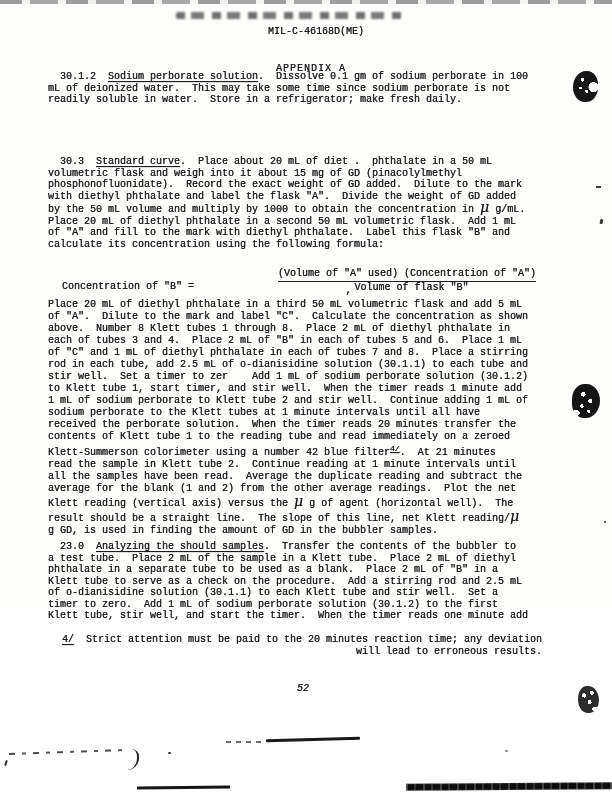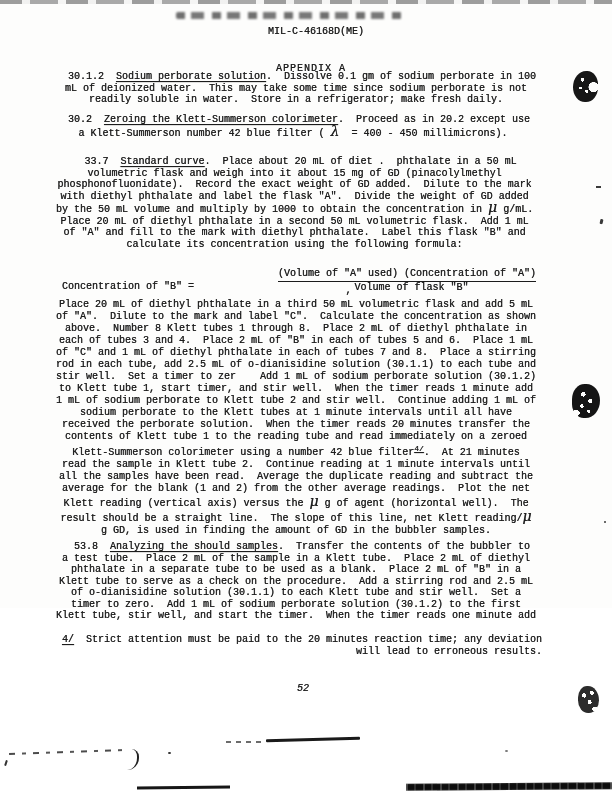--- a/index.html
+++ b/index.html
@@ -3,21 +3,21 @@
 <meta charset="utf-8">
 <style>
   html,body{margin:0;padding:0;}
   body{width:612px;height:792px;position:relative;background:#ffffff;overflow:hidden;}
   .page{position:absolute;left:0;top:0;width:612px;height:608px;background:#fdfdfc;}
   .txt, .para, .doc-id, .appendix, .formula-lhs, .fraction, .footnote, .pageno{
     font-family:"Liberation Mono","DejaVu Sans Mono",monospace;
     font-size:10px;line-height:11.5px;color:#1c1c1c;
     text-shadow:0.2px 0.2px 0.35px rgba(25,25,25,.65), -0.2px 0 0.25px rgba(25,25,25,.3);
   }
-  .para{position:absolute;left:56px;white-space:pre;text-align:center;}
+  .para{position:absolute;left:48px;white-space:pre;}
   .u{text-decoration:underline;text-underline-offset:2px;}
   .sym{font-family:"DejaVu Serif",serif;font-style:italic;font-size:14px;}
   .supref{font-size:8px;vertical-align:4px;text-decoration:underline;}
   .doc-id{position:absolute;left:268px;top:26px;white-space:pre;}
   .appendix{position:absolute;left:276px;top:63px;white-space:pre;letter-spacing:1px;}
   .formula-lhs{position:absolute;left:62px;top:281px;white-space:pre;}
   .fraction{position:absolute;left:278px;top:268px;text-align:center;white-space:pre;}
   .fraction .num{display:block;border-bottom:1.2px solid #1c1c1c;padding-bottom:1px;}
   .fraction .den{display:block;}
   .den-mark{display:inline-block;transform:translateY(3px);margin-right:3px;}
@@ -79,24 +79,22 @@
   <div class="top-band"></div>
   <div class="top-smudge"></div>
 
   <div class="doc-id">MIL-C-46168D(ME)</div>
   <div class="appendix">APPENDIX A</div>
 
   <div class="para" style="top:71px"><span>  30.1.2  </span><span class="u">Sodium perborate solution</span><span>.  Dissolve 0.1 gm of sodium perborate in 100
 mL of deionized water.  This may take some time since sodium perborate is not
 readily soluble in water.  Store in a refrigerator; make fresh daily.</span></div>
 
-  <div class="para" style="top:114px"><span>  30.2  </span><span class="u">Zeroing the Klett-Summerson colorimeter</span><span>.  Proceed as in 20.2 except use
-a Klett-Summerson number 42 blue filter ( </span><span class="sym">λ</span><span>  = 400 - 450 millimicrons).</span></div>
 
-  <div class="para" style="top:156px"><span>  33.7  </span><span class="u">Standard curve</span><span>.  Place about 20 mL of diet .  phthalate in a 50 mL
+  <div class="para" style="top:156px"><span>  30.3  </span><span class="u">Standard curve</span><span>.  Place about 20 mL of diet .  phthalate in a 50 mL
 volumetric flask and weigh into it about 15 mg of GD (pinacolylmethyl
 phosphonofluonidate).  Record the exact weight of GD added.  Dilute to the mark
 with diethyl phthalate and label the flask "A".  Divide the weight of GD added
 by the 50 mL volume and multiply by 1000 to obtain the concentration in </span><span class="sym">μ</span><span> g/mL.
 Place 20 mL of diethyl phthalate in a second 50 mL volumetric flask.  Add 1 mL
 of "A" and fill to the mark with diethyl phthalate.  Label this flask "B" and
 calculate its concentration using the following formula:</span></div>
 
   <div class="formula-lhs">Concentration of "B" =</div>
   <div class="fraction"><span class="num u-under">(Volume of "A" used) (Concentration of "A")</span><span class="den"><span class="den-mark">,</span><span>Volume of flask "B"</span></span></div>
@@ -114,21 +112,21 @@
 received the perborate solution.  When the timer reads 20 minutes transfer the
 contents of Klett tube 1 to the reading tube and read immediately on a zeroed
 Klett-Summerson colorimeter using a number 42 blue filter</span><span class="supref">4/</span><span>.  At 21 minutes
 read the sample in Klett tube 2.  Continue reading at 1 minute intervals until
 all the samples have been read.  Average the duplicate reading and subtract the
 average for the blank (1 and 2) from the other average readings.  Plot the net
 Klett reading (vertical axis) versus the </span><span class="sym">μ</span><span> g of agent (horizontal well).  The
 result should be a straight line.  The slope of this line, net Klett reading/</span><span class="sym">μ</span><span>
 g GD, is used in finding the amount of GD in the bubbler samples.</span></div>
 
-  <div class="para" style="top:541px"><span>  53.8  </span><span class="u">Analyzing the should samples</span><span>.  Transfer the contents of the bubbler to
+  <div class="para" style="top:541px"><span>  23.0  </span><span class="u">Analyzing the should samples</span><span>.  Transfer the contents of the bubbler to
 a test tube.  Place 2 mL of the sample in a Klett tube.  Place 2 mL of diethyl
 phthalate in a separate tube to be used as a blank.  Place 2 mL of "B" in a
 Klett tube to serve as a check on the procedure.  Add a stirring rod and 2.5 mL
 of o-dianisidine solution (30.1.1) to each Klett tube and stir well.  Set a
 timer to zero.  Add 1 mL of sodium perborate solution (30.1.2) to the first
 Klett tube, stir well, and start the timer.  When the timer reads one minute add</span></div>
 
   <div class="footnote"><span class="u">4/</span><span>  Strict attention must be paid to the 20 minutes reaction time; any deviation
     will lead to erroneous results.</span></div>
 

